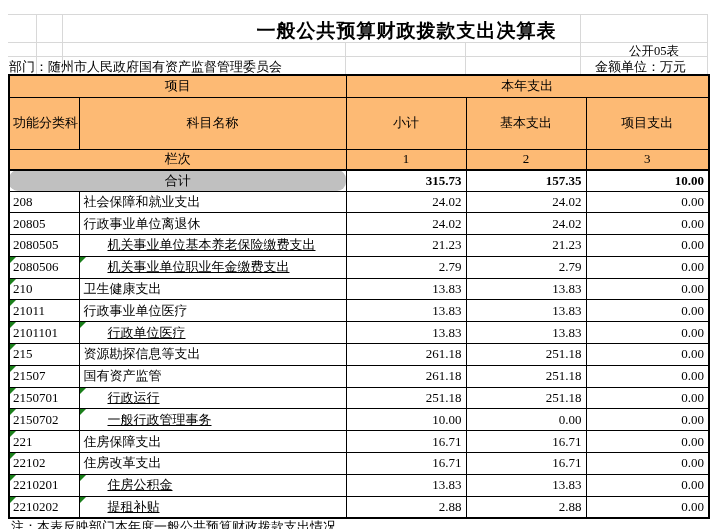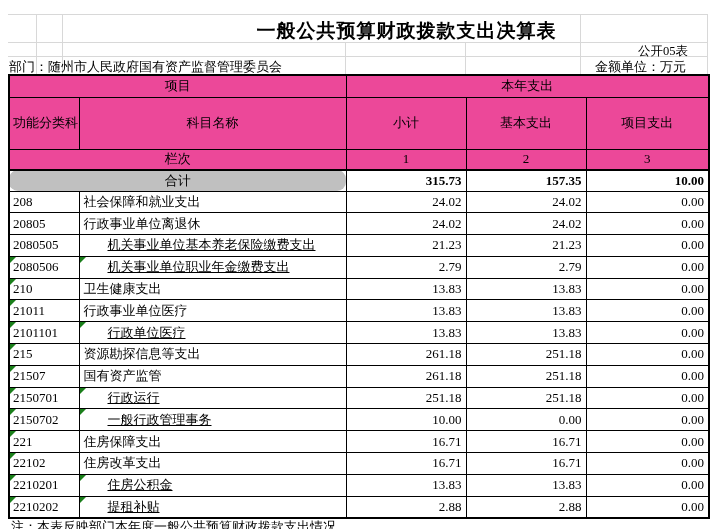--- a/index.html
+++ b/index.html
@@ -7,32 +7,32 @@
        font-family:"Liberation Serif","DejaVu Serif",serif;color:#000;}
   .screen{position:relative;width:691px;height:529px;background:#ffffff;}
 
   
   .gl{position:absolute;background:#d8d8d8;}
   .gl.h{height:1px;}
   .gl.v{width:1px;}
 
   .sheet-title{position:absolute;left:100px;top:18px;width:613px;
                text-align:center;font-size:19px;font-weight:bold;letter-spacing:1px;}
-  .table-code{position:absolute;right:3px;top:43px;font-size:12.5px;margin-left:24px;}
+  .table-code{position:absolute;right:12px;top:43px;font-size:12.5px;margin-left:24px;}
   .dept{position:absolute;left:9px;top:58px;font-size:13px;}
   .unit{position:absolute;right:5px;top:58px;font-size:13px;}
   .note{position:absolute;left:11px;top:518px;font-size:13px;}
 
   table.main{position:absolute;left:8px;top:74px;width:700px;
              border-collapse:collapse;table-layout:fixed;
              border:2px solid #000;}
   .main th,.main td{border:1px solid #000;font-weight:normal;font-size:13px;
              padding:0 3px;overflow:hidden;white-space:nowrap;
              position:relative;vertical-align:middle;}
-  .main thead th{background:#ec4899;text-align:center;}
+  .main thead th{background:#fdba74;text-align:center;}
   .main thead tr.colnums th{border-bottom:2px solid #000;}
   th.gray{background:#c0c0c0;text-align:center;border-radius:9px;}
   .wrap{white-space:normal;line-height:16px;}
   .r-a{height:22px;}
   .r-b{height:52px;}
   .r-c{height:21px;margin-top:8px;}
   .r-t{height:21px;}
   tr.data{height:21.8px;}
   td.num{text-align:right;padding-right:4px;}
   td.bold{font-weight:bold;}

